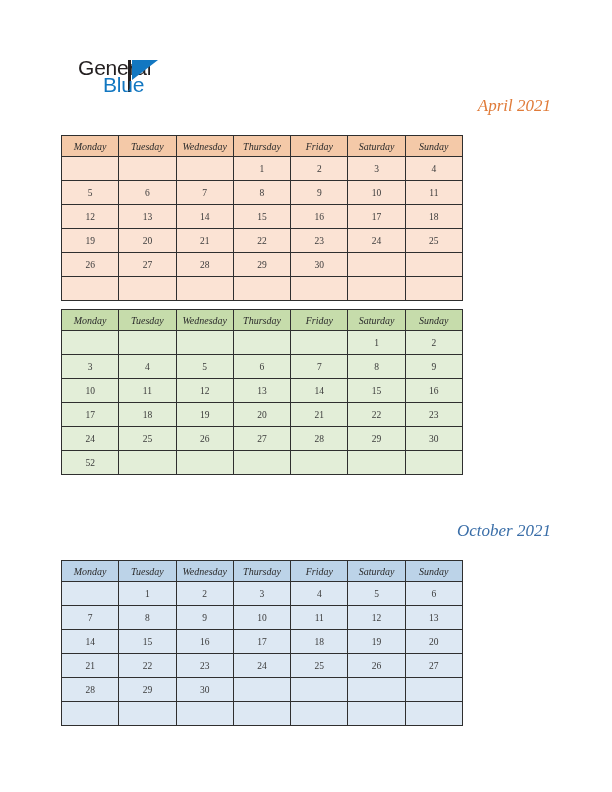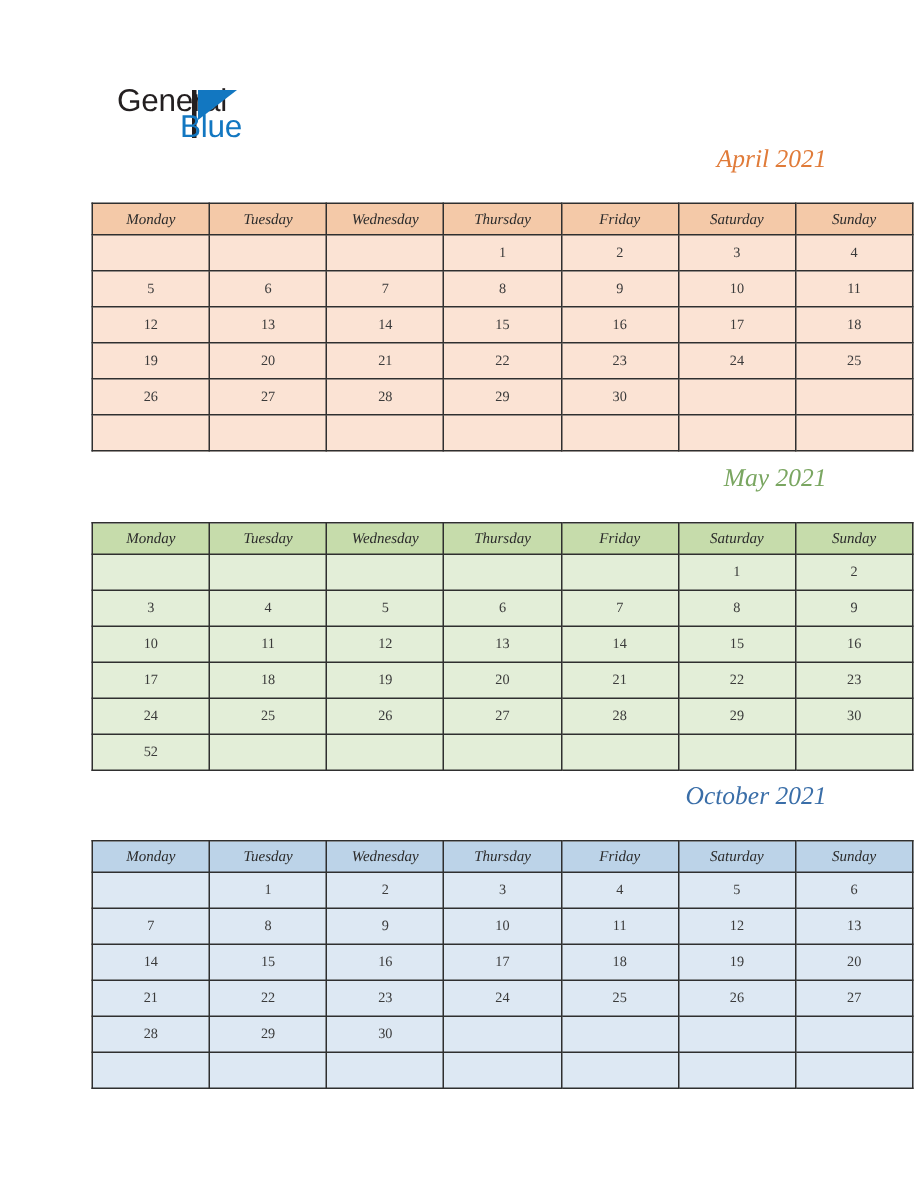--- a/index.html
+++ b/index.html
@@ -28,21 +28,21 @@
     left: 16px;
     top: 0;
     font-family: "Liberation Sans", sans-serif;
     font-size: 21px;
     color: #231f20;
     letter-spacing: -0.2px;
     line-height: 22px;
   }
   .logo-blue {
     position: absolute;
-    left: 58px;
+    left: 41px;
     top: 17px;
     font-family: "Liberation Sans", sans-serif;
     font-size: 21px;
     color: #1277c1;
     letter-spacing: -0.2px;
     line-height: 22px;
   }
   .logo-bar {
     position: absolute;
     left: 66px;
@@ -75,21 +75,21 @@
     text-align: right;
     font-size: 17px;
     font-style: italic;
     font-family: "Liberation Serif", serif;
     padding-bottom: 20px;
     line-height: 19px;
   }
 
   table.cal {
     border-collapse: collapse;
-    width: 548px;
+    width: 402px;
     table-layout: fixed;
   }
   table.cal td, table.cal th {
     border: 1px solid #2f2f2f;
     height: 23px;
     text-align: center;
     vertical-align: middle;
     padding: 0;
     font-size: 9.5px;
     color: #3a3a3a;
@@ -195,21 +195,20 @@
           <td></td>
           <td></td>
           <td></td>
           <td></td>
         </tr>
       </tbody>
   </table>
 </div>
 
 <div class="month" id="month-1">
-  <div class="month-title">May 2021</div>
   <table class="cal">
     <thead>
         <tr>
           <th>Monday</th>
           <th>Tuesday</th>
           <th>Wednesday</th>
           <th>Thursday</th>
           <th>Friday</th>
           <th>Saturday</th>
           <th>Sunday</th>

